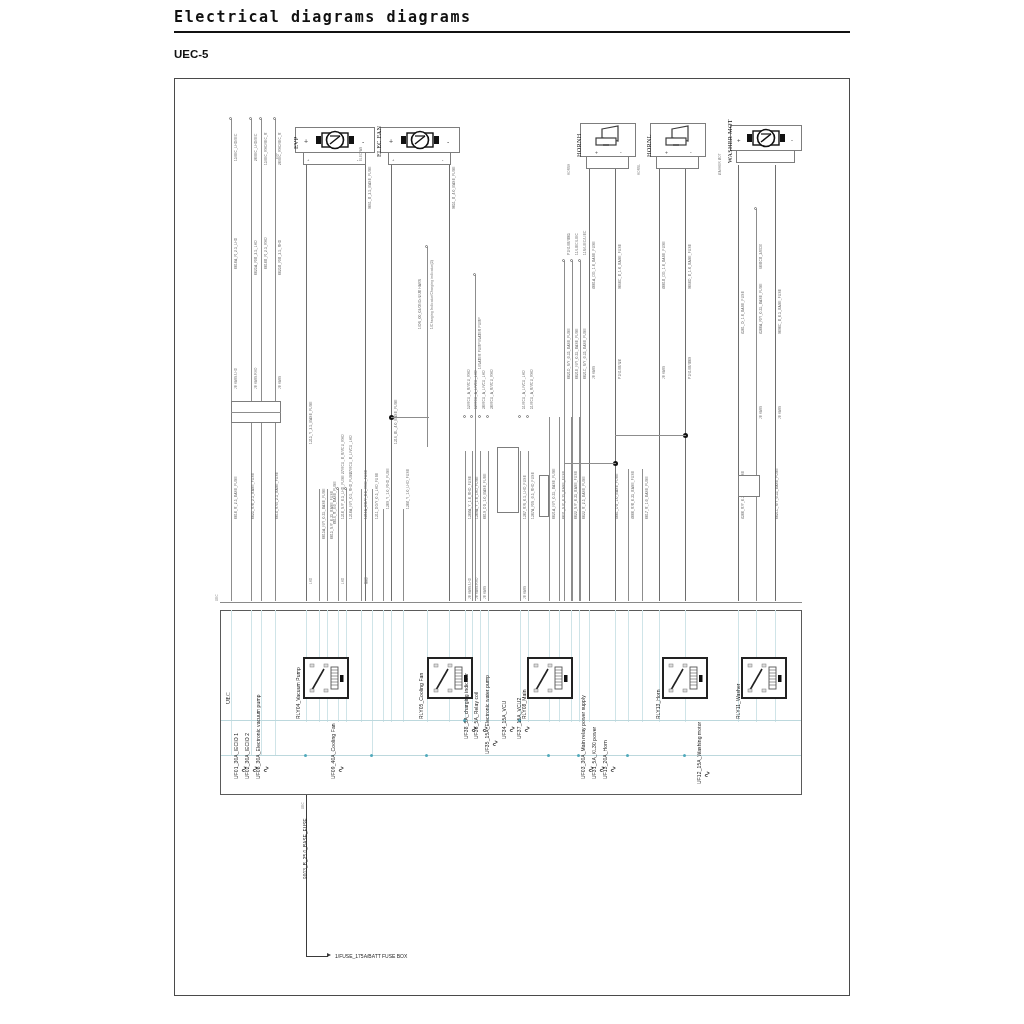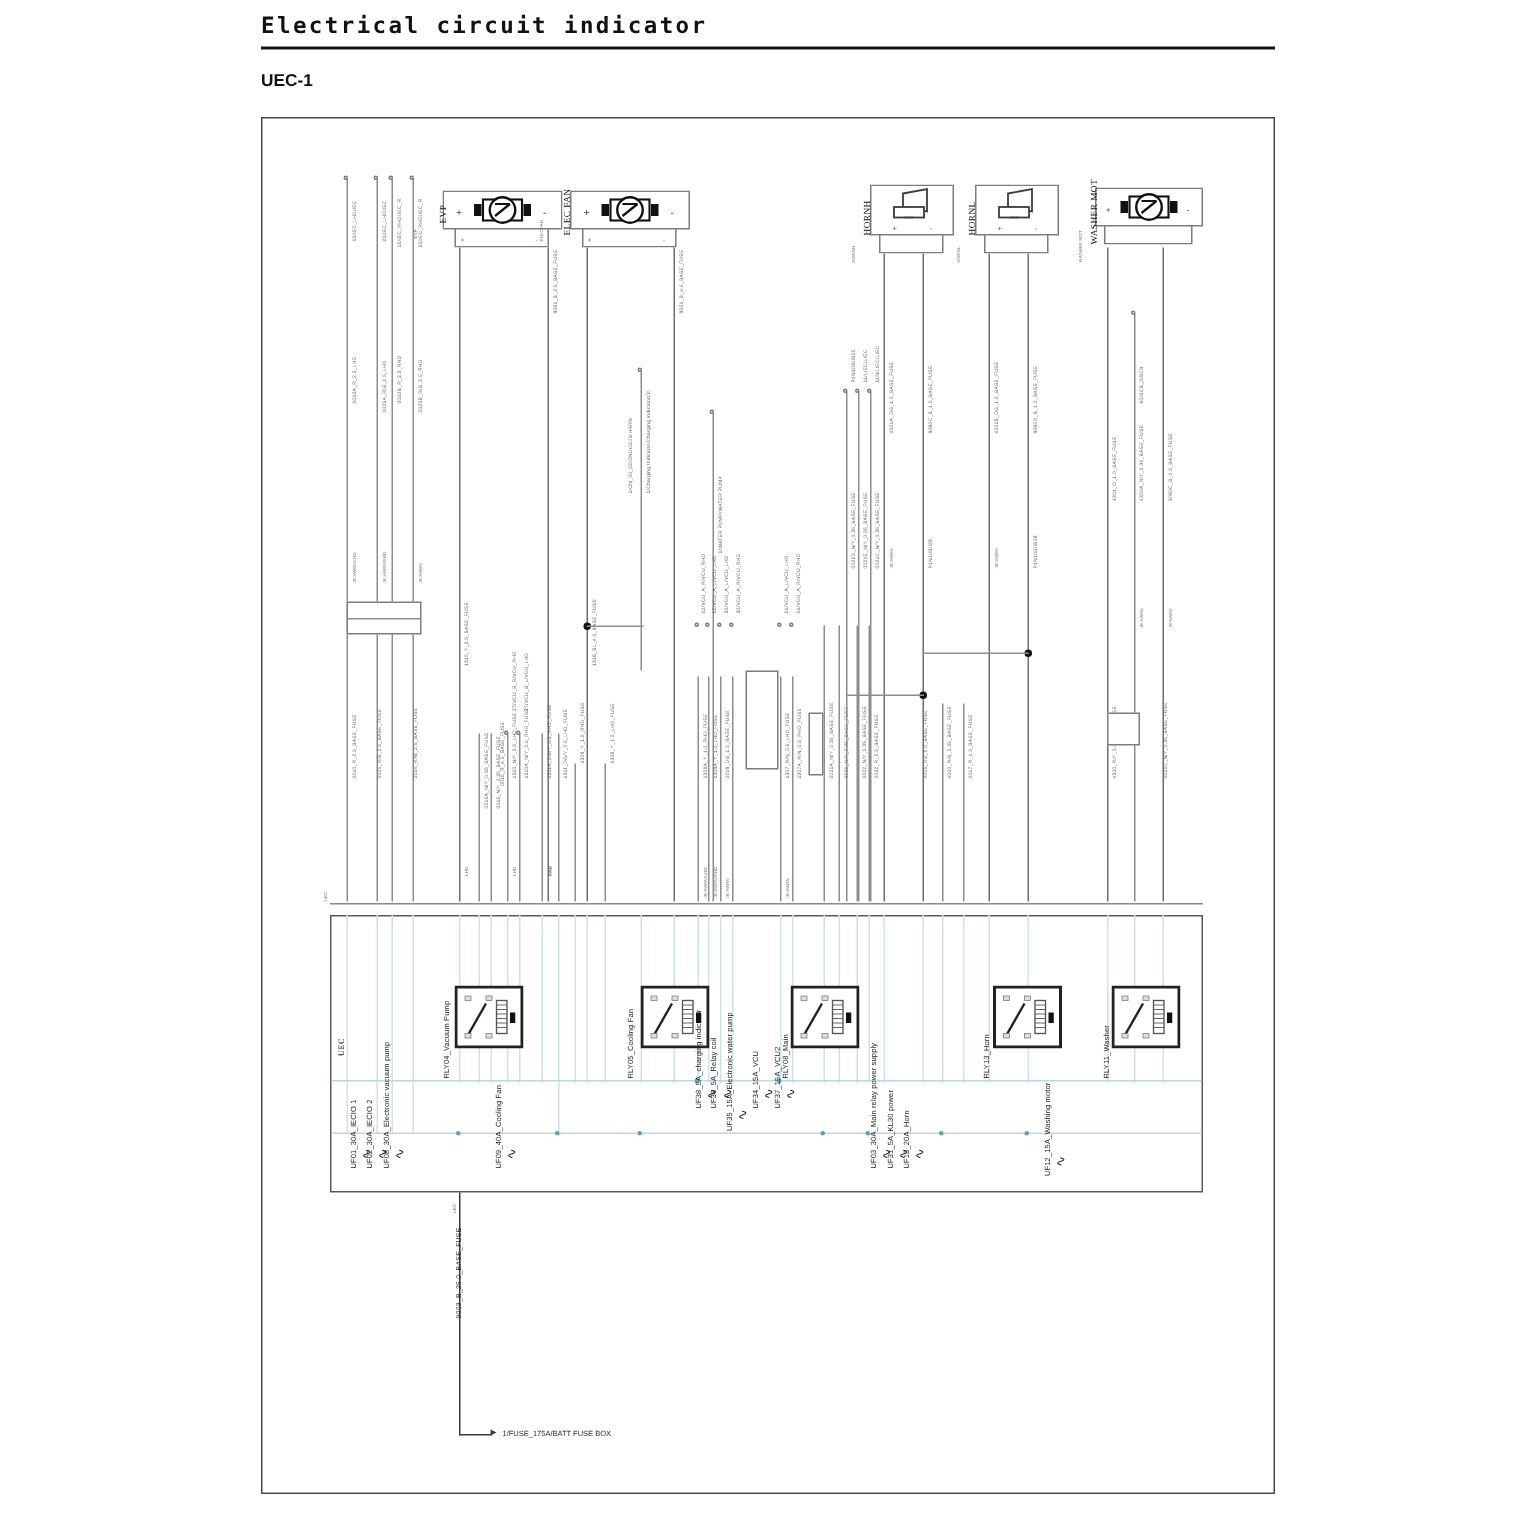--- a/index.html
+++ b/index.html
@@ -52,23 +52,23 @@
   .squiggle{position:absolute;font-size:9px;color:#1a1a1a;transform-origin:0 0;
       transform:rotate(-90deg);font-family:"Liberation Serif",serif;}
 
   .ground-arrow{position:absolute;width:0;height:0;
       border-top:2.5px solid transparent;border-bottom:2.5px solid transparent;
       border-left:4px solid #3a3a3a;}
 </style>
 </head>
 <body>
 
-<div id="page-title">Electrical circuit indicator</div>
+<div id="page-title">Electrical diagrams diagrams</div>
 <div id="title-rule"></div>
-<div id="sheet-code">UEC-1</div>
+<div id="sheet-code">UEC-5</div>
 
 <div id="sheet-frame">
 
   <div class="sym motor-sym" style="left:120px;top:48px;">
     <svg width="80" height="38" viewBox="0 0 80 38">
       <rect x="0.5" y="0.5" width="79" height="25" fill="#fff" stroke="#7d7d7d" stroke-width="1"></rect>
       <text x="9" y="17" font-size="7" fill="#444" font-family="Liberation Sans">+</text>
       <text x="67" y="17" font-size="7" fill="#444" font-family="Liberation Sans">-</text>
       <rect x="27" y="6" width="26" height="14" fill="none" stroke="#111" stroke-width="1.4"></rect>
       <circle cx="40" cy="13" r="8.5" fill="#fff" stroke="#111" stroke-width="1.6"></circle>

